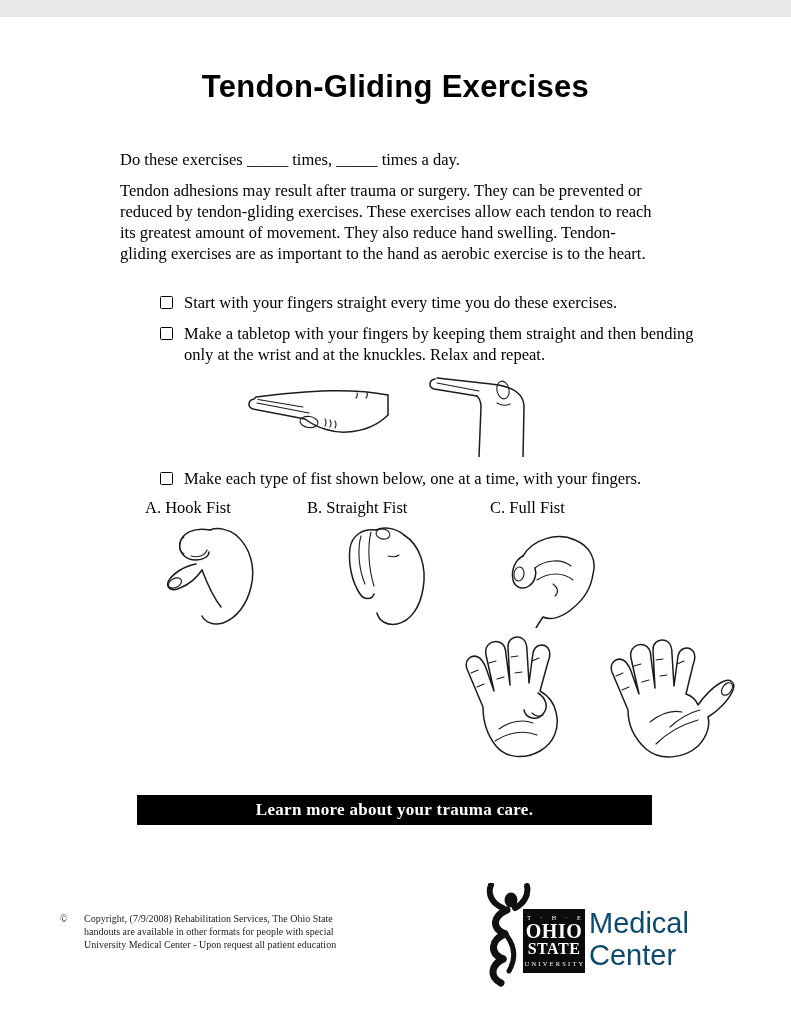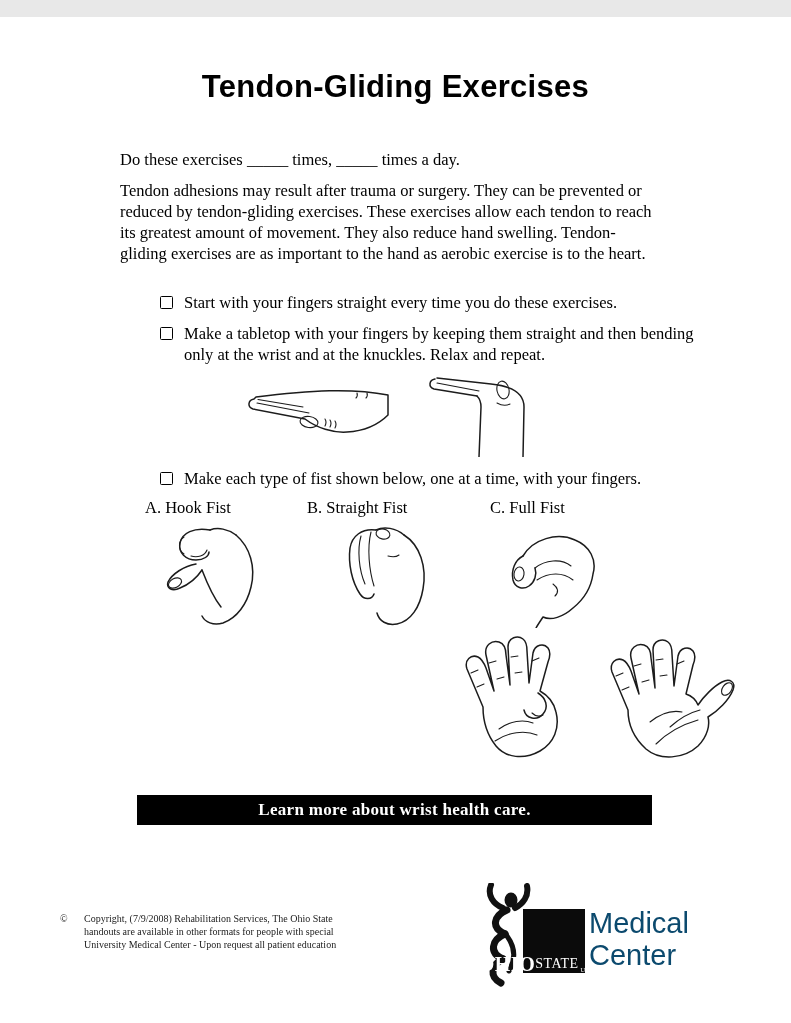--- a/index.html
+++ b/index.html
@@ -42,26 +42,26 @@
     font-weight:bold; font-size:17px; letter-spacing:.3px;
   }
   .footer { position:absolute; left:60px; top:895px; display:flex; font-size:10px; line-height:13px; color:#222; }
   .footer .csym { width:24px; }
   .footer .cline { white-space:nowrap; }
   .logo { position:absolute; left:476px; top:862px; width:250px; height:120px; }
   .logo-figure { position:absolute; left:2px; top:4px; }
   .logo-figure path { fill:none; stroke:#111; stroke-linecap:round; }
   .logo-square {
     position:absolute; left:47px; top:30px; width:62px; height:64px;
-    background:#0b0b0b; color:#fff; display:flex; 
-    align-items:flex-end; justify-content:center; text-align:center;
+    background:#0b0b0b; color:#fff; display:flex; flex-direction:column;
+    align-items:center; justify-content:center; text-align:center;
   }
   .logo-the   { font-size:6px;  letter-spacing:4px; margin-bottom:1px; padding-left:4px;}
   .logo-ohio  { font-size:20px; font-weight:bold; line-height:18px; letter-spacing:.5px; }
-  .logo-state { font-size:14px; font-weight:normal; line-height:18px; letter-spacing:.5px; }
+  .logo-state { font-size:16px; font-weight:bold; line-height:18px; letter-spacing:.5px; }
   .logo-univ  { font-size:6.5px; letter-spacing:2.2px; margin-top:2px; padding-left:2px; }
   .logo-name {
     position:absolute; left:113px; top:28px;
     font-family:"Liberation Sans", sans-serif; font-size:29px;
     line-height:32px; color:#0c4a6e;
   }
 </style>
 </head>
 <body>
 
@@ -154,21 +154,21 @@
   <svg class="ill" style="left:600px; top:615px;" width="145" height="133" viewBox="0 0 145 133">
     <path class="fillw" d="M28 78 L12 40 C9 31 16 25 23 28 C27 30 29 34 31 39 L39 62 L31 26 C29 16 37 11 44 13 C50 15 51 21 51 26 L55 56 L53 18 C53 8 63 6 68 10 C72 13 72 18 72 22 L74 54 L78 24 C80 15 89 14 93 19 C96 23 95 28 93 33 L86 62 C92 64 96 68 98 73 C104 64 114 54 122 50 C130 46 136 50 133 58 C129 68 118 79 108 85 C110 92 108 104 98 114 C84 127 60 129 46 117 C35 107 28 93 28 78 Z"></path>
     <ellipse class="thin" cx="127" cy="57" rx="4.5" ry="7" transform="rotate(35 127 57)"></ellipse>
     <path class="thin" d="M70 95 C80 86 92 80 100 78"></path>
     <path class="thin" d="M56 112 C68 100 84 92 98 88"></path>
     <path class="thin" d="M50 90 C60 82 72 78 82 80"></path>
     <path class="thin" d="M16 44 l7 -3 M34 34 l7 -2 M56 28 l7 -1 M77 32 l7 -3"></path>
     <path class="thin" d="M22 58 l7 -3 M42 50 l7 -2 M60 44 l7 -1"></path>
   </svg>
 
-  <div class="banner">Learn more about wrist health care.</div>
+  <div class="banner">Learn more about your trauma care.</div>
 
   <div class="footer">
     <div class="csym">©</div>
     <div>
       <div class="cline">Copyright, (7/9/2008) Rehabilitation Services, The Ohio State</div>
       <div class="cline">handouts are available in other formats for people with special</div>
       <div class="cline">University Medical Center - Upon request all patient education</div>
     </div>
   </div>
 

